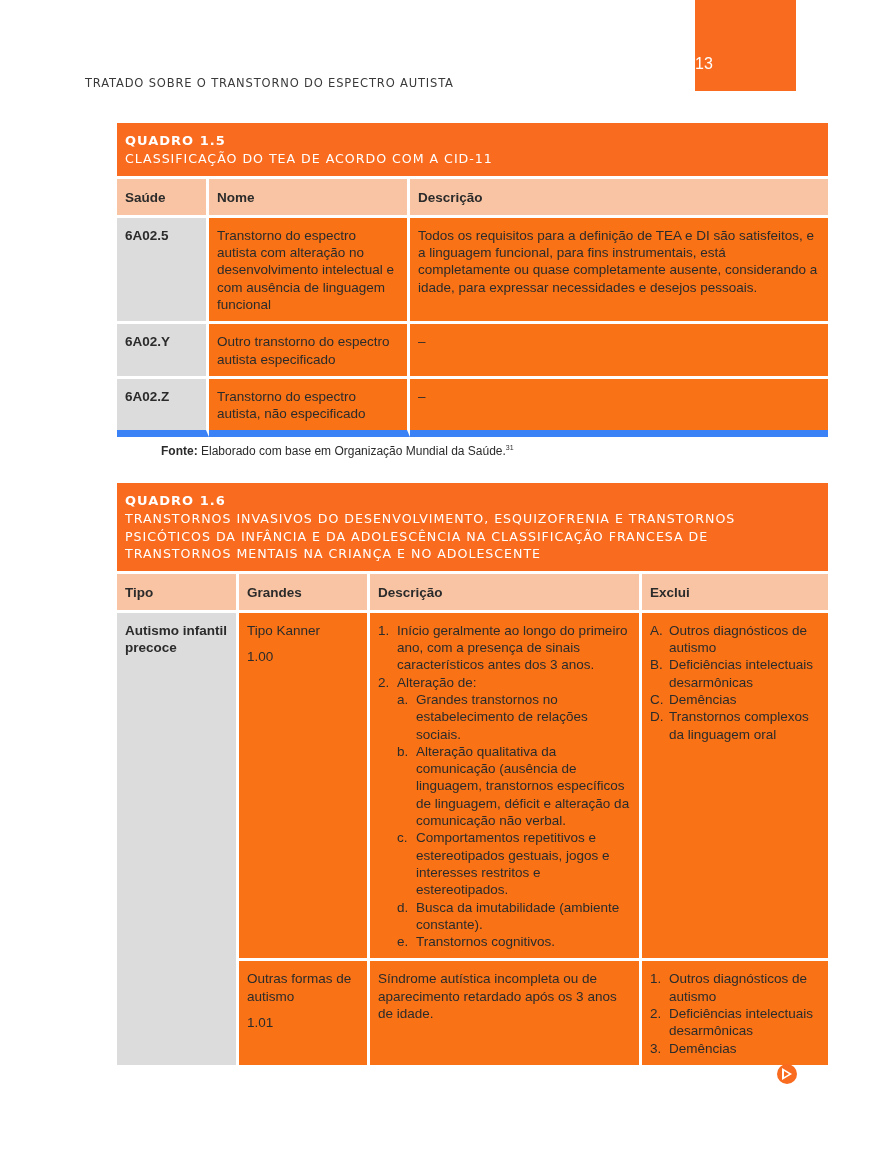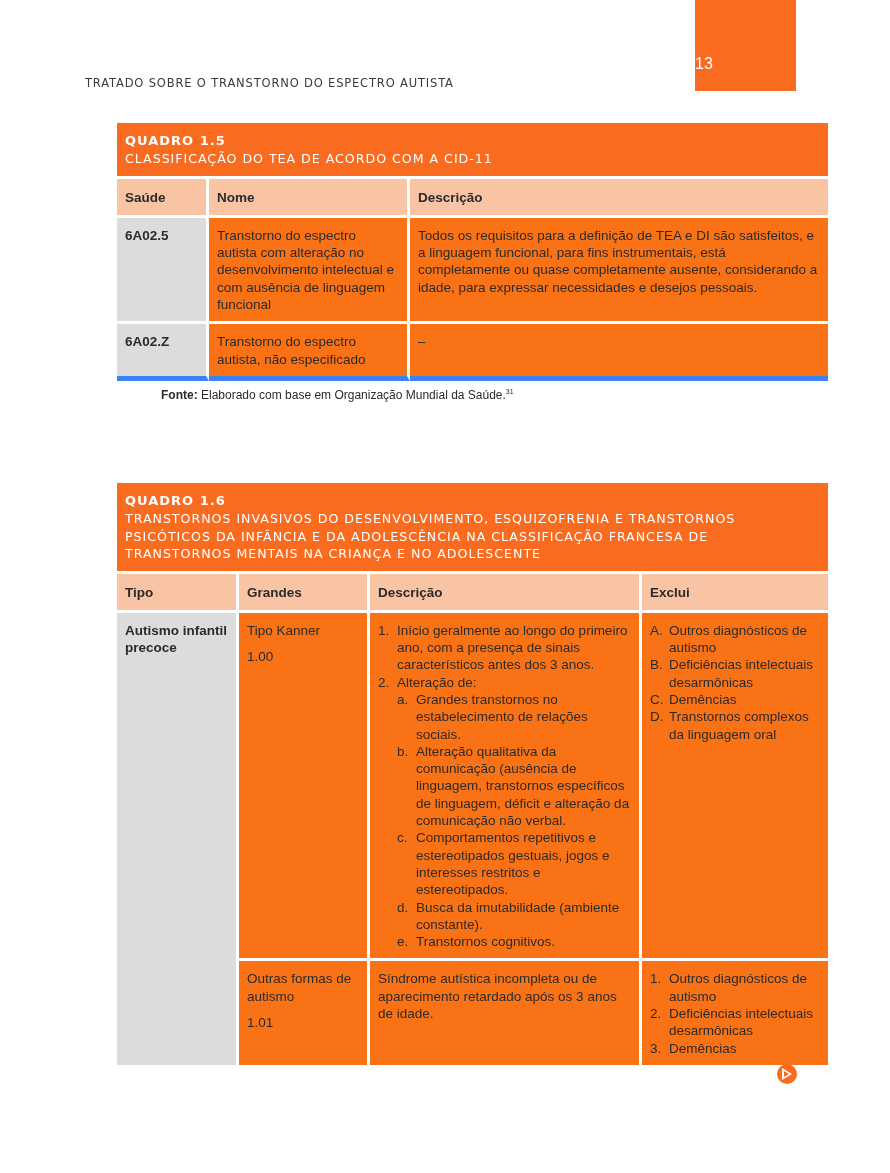--- a/index.html
+++ b/index.html
@@ -28,21 +28,21 @@
     .q-title { font-size: 13px; line-height: 17.5px; transform: scaleX(0.97); transform-origin: left center; }
     table { border-collapse: separate; border-spacing: 0; width: 100%; table-layout: fixed; }
     th, td { vertical-align: top; text-align: left; font-size: 13.5px; line-height: 17.3px; }
     th {
       background: #f9c4a3; font-weight: bold; padding: 10px 8px 9px 8px;
       border-top: 3px solid #fff; border-right: 3px solid #fff;
     }
     th:last-child, td:last-child { border-right: none; }
     td { background: #f97316; padding: 9px 8px 8px 8px; border-top: 3px solid #fff; border-right: 3px solid #fff; }
     td.code { background: #dcdcdc; font-weight: bold; }
-    .table1 tr.last td { border-bottom: 5px solid #3b82f6; }
+    .table1 tr.last td { border-bottom: 7px solid #3b82f6; }
     .source { font-size: 12px; margin-top: 7px; color: #2b2b2b; }
     .source b { font-weight: bold; padding-left: 44px; }
     .source sup { font-size: 7px; }
     ol { margin: 0; padding: 0; list-style: none; }
     ol li { position: relative; padding-left: 19px; }
     ol li .mk { position: absolute; left: 0; top: 0; }
     ol.sub li { padding-left: 19px; }
     ol.sub { margin-left: 19px; }
     .sub-code { margin-top: 9px; }
     .next-icon {
@@ -82,20 +82,25 @@
         <th>Saúde</th>
         <th>Nome</th>
         <th>Descrição</th>
       </tr>
     </thead>
     <tbody>
       <tr>
         <td class="code">6A02.5</td>
         <td>Transtorno do espectro autista com alteração no desenvolvimento intelectual e com ausência de linguagem funcional</td>
         <td>Todos os requisitos para a definição de TEA e DI são satisfeitos, e a linguagem funcional, para fins instrumentais, está completamente ou quase completamente ausente, considerando a idade, para expressar necessidades e desejos pessoais.</td>
+      </tr>
+      <tr>
+        <td class="code">6A02.Y</td>
+        <td>Outro transtorno do espectro autista especificado</td>
+        <td>–</td>
       </tr>
       <tr class="last">
         <td class="code">6A02.Z</td>
         <td>Transtorno do espectro autista, não especificado</td>
         <td>–</td>
       </tr>
     </tbody>
   </table>
   <div class="source">
     <b>Fonte:</b>

